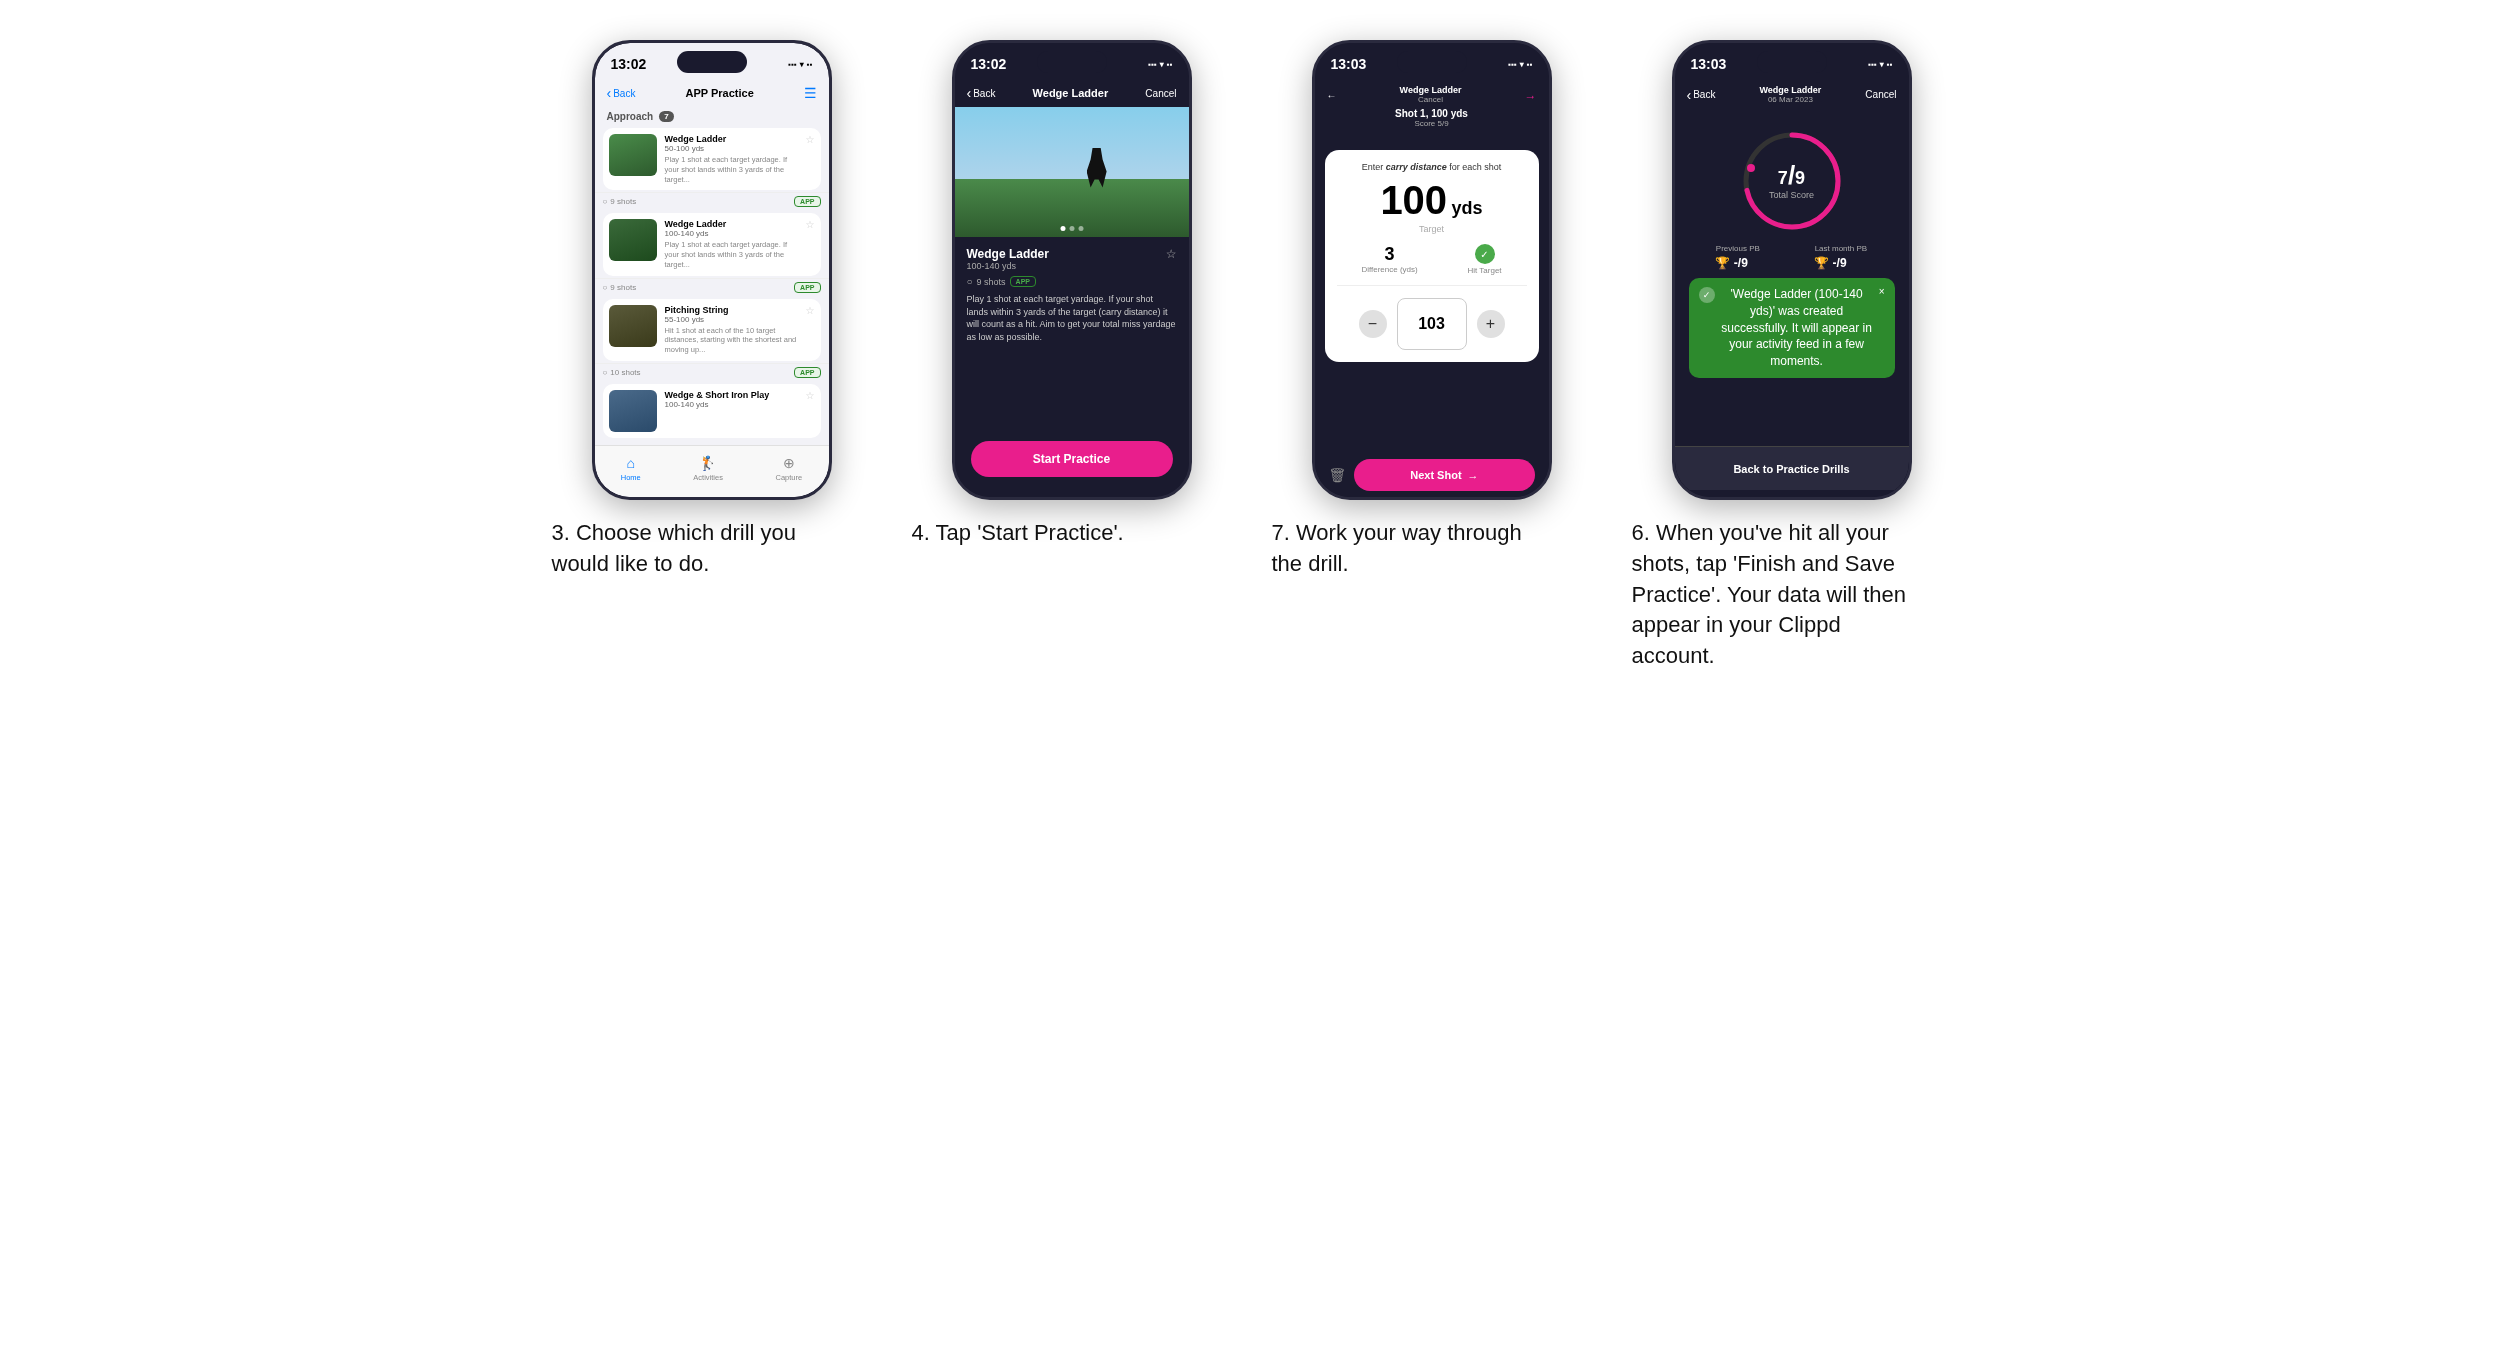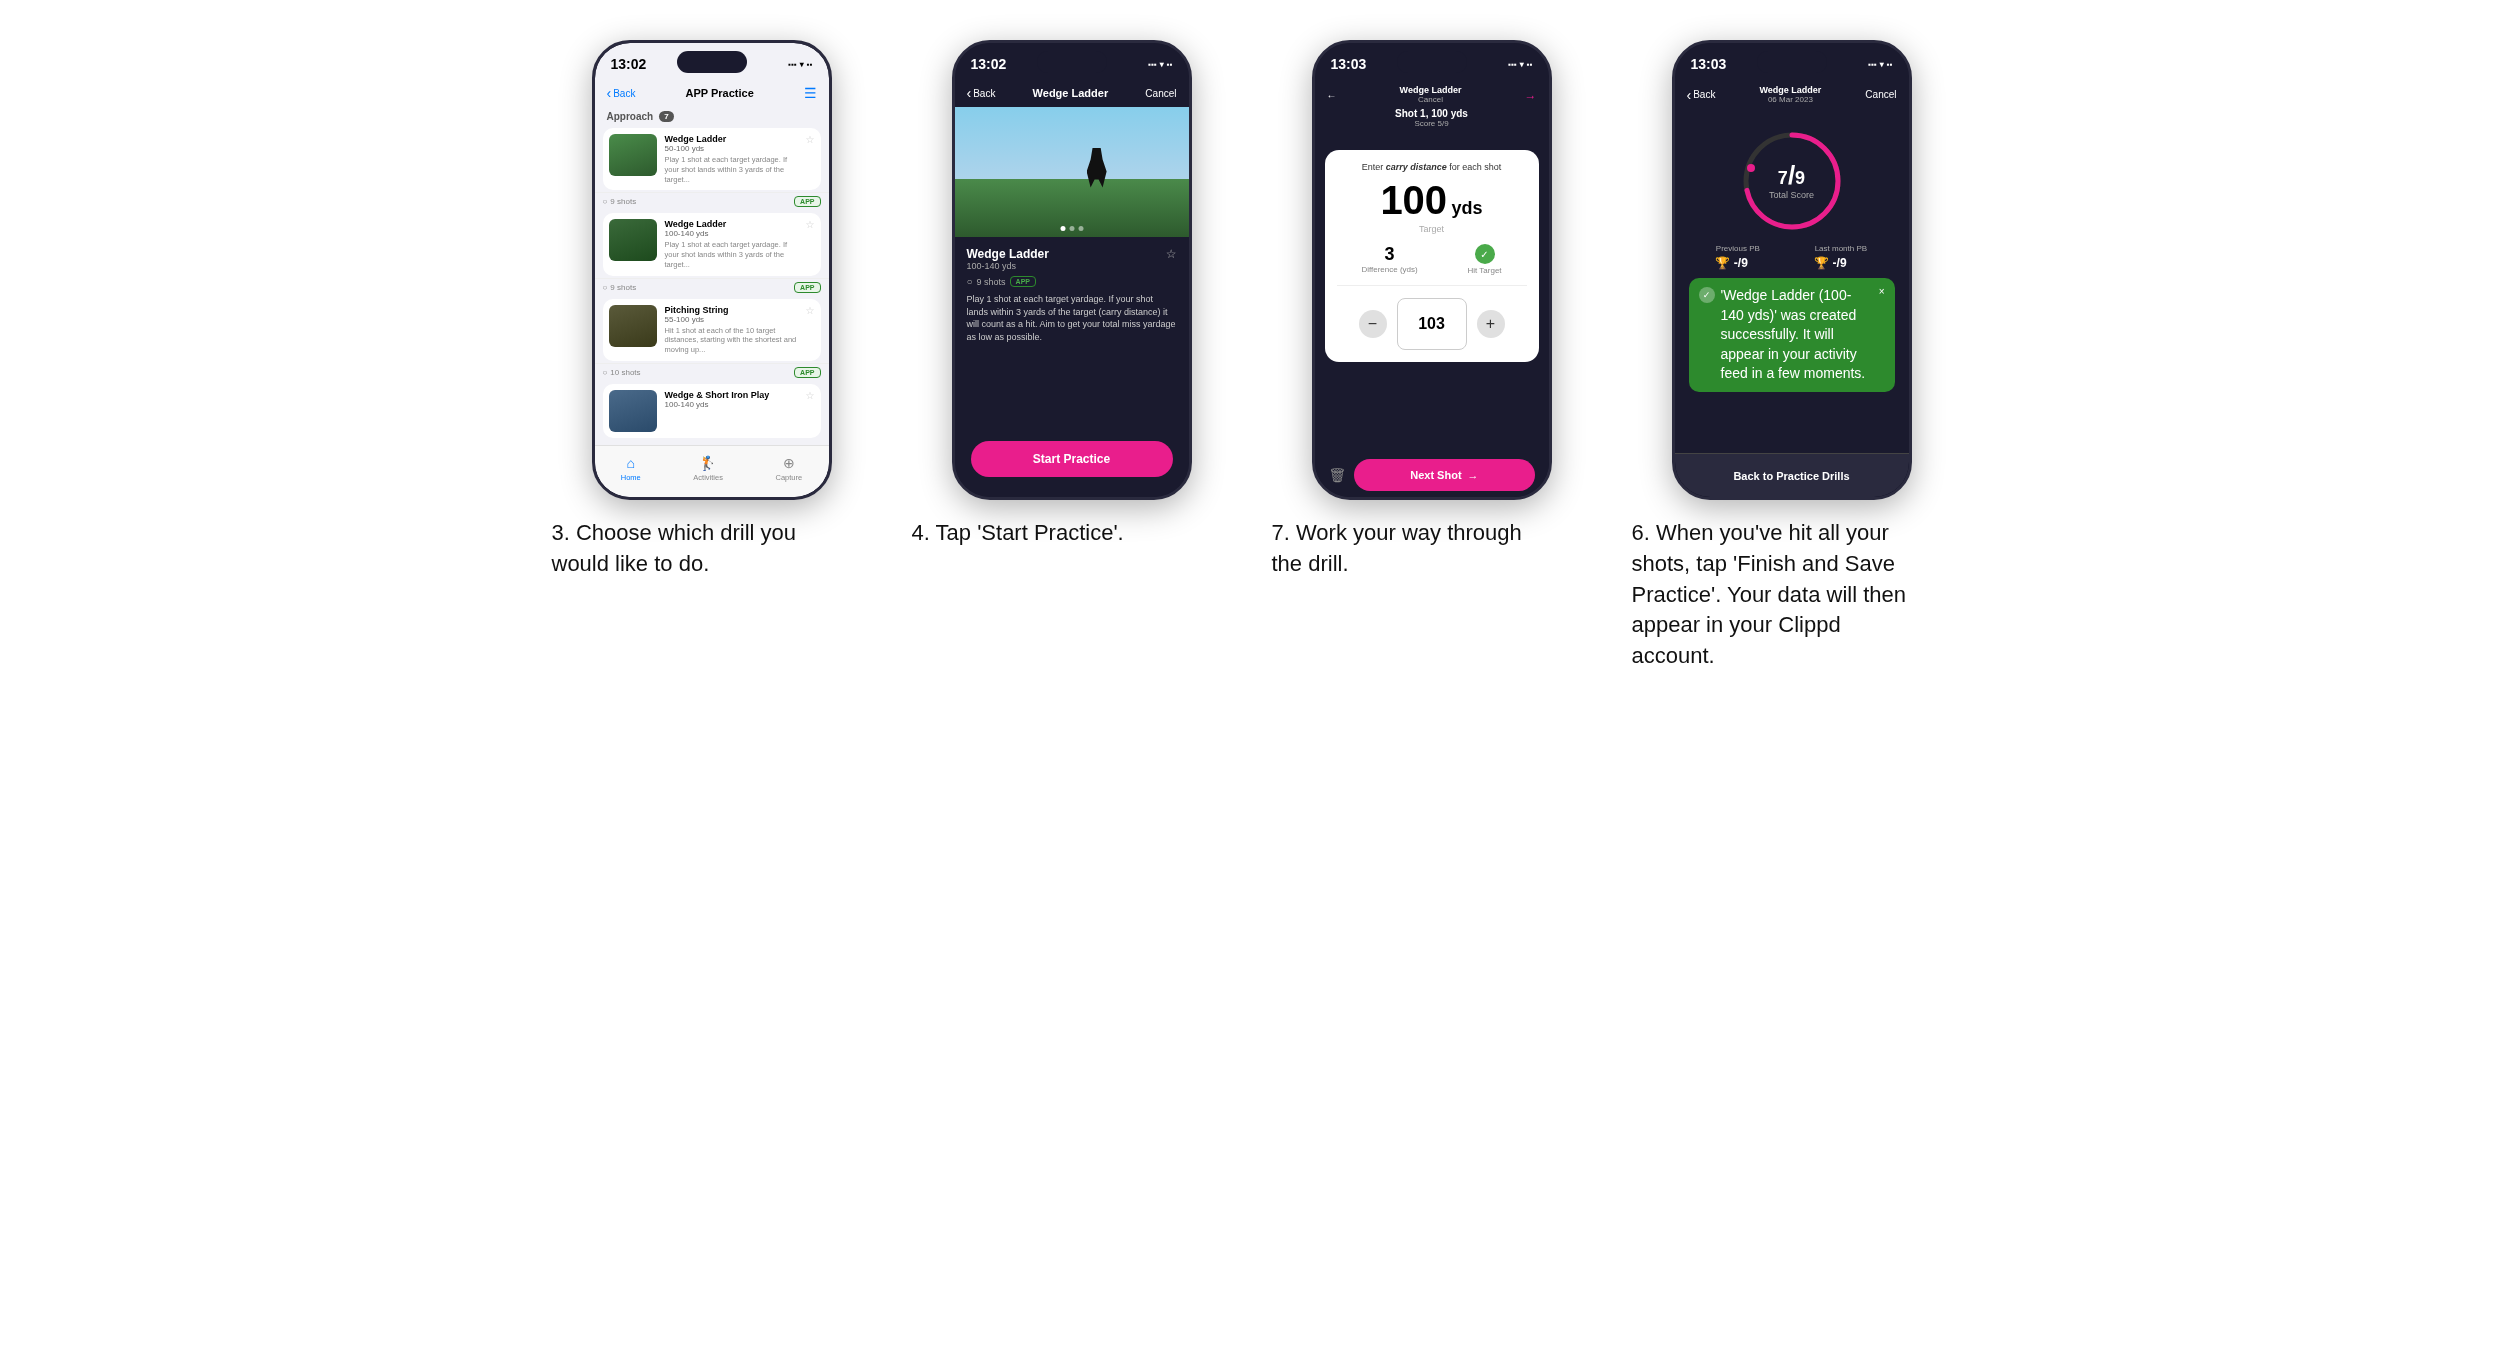--- a/index.html
+++ b/index.html
@@ -417,25 +417,25 @@
       border-radius: 50%;
       background: rgba(255,255,255,0.3);
       display: flex;
       align-items: center;
       justify-content: center;
       color: white;
       font-size: 9px;
       flex-shrink: 0;
       margin-top: 1px;
     }
-    .toast-text { font-size: 14px; color: white; line-height: 1.4; flex: 1; }
+    .toast-text { font-size: 12px; color: white; line-height: 1.4; flex: 1; text-align: center; }
     .toast-close { color: white; font-size: 10px; }
     .back-drills-btn {
       position: absolute;
-      bottom: 0; left: 0; right: 0;
+      bottom: 7px; left: 0; right: 0;
       height: 44px;
       background: #2a2a3e;
       display: flex;
       align-items: center;
       justify-content: center;
       border-top: 1px solid #444;
     }
     .back-drills-text { color: white; font-size: 11px; font-weight: 600; }
 
     

